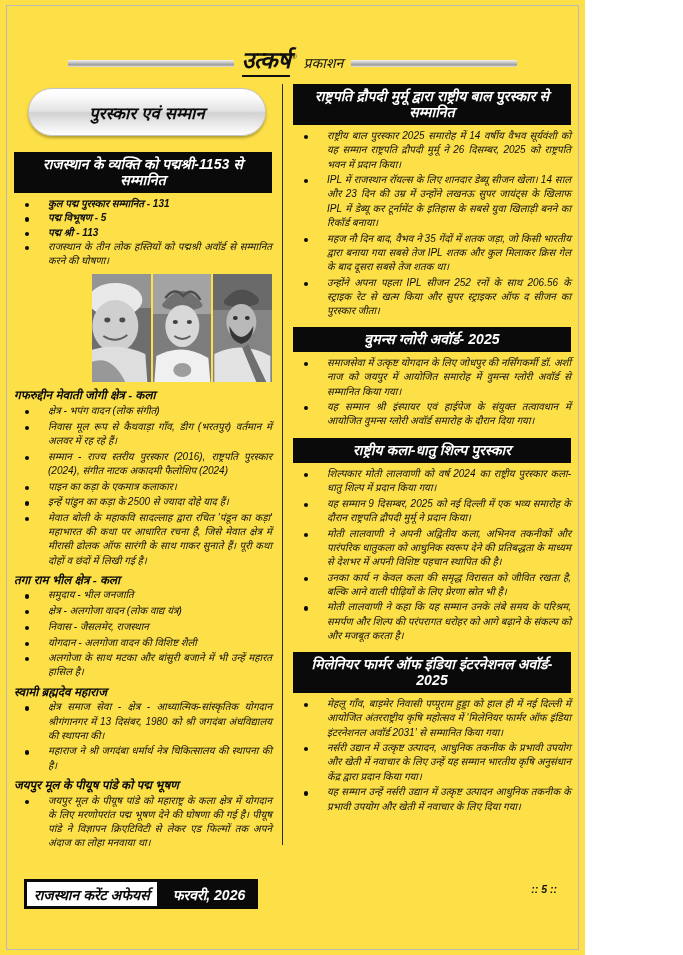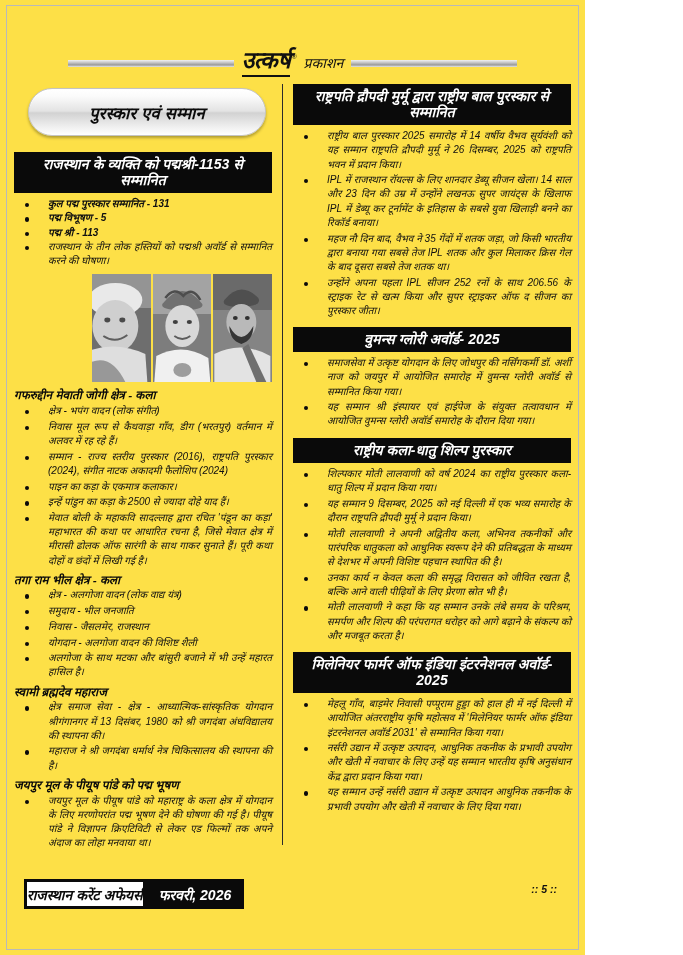--- a/index.html
+++ b/index.html
@@ -230,21 +230,21 @@
     padding: 3px;
     box-sizing: border-box;
   }
   .footer-tag .tag-white {
     background: #ffffff;
     color: #0a0a0a;
     font-weight: bold;
     font-size: 14px;
     display: flex;
     align-items: center;
-    padding: 0 0;
+    padding: 0 7px;
   }
   .footer-tag .tag-black {
     background: #0a0a0a;
     color: #ffffff;
     font-weight: bold;
     font-size: 14px;
     display: flex;
     align-items: center;
     padding: 0 10px 0 16px;
   }
@@ -345,22 +345,22 @@
         <li>क्षेत्र - भपंग वादन (लोक संगीत)</li>
         <li>निवास मूल रूप से कैथवाड़ा गाँव, डीग (भरतपुर) वर्तमान में अलवर में रह रहे हैं।</li>
         <li>सम्मान - राज्य स्तरीय पुरस्कार (2016), राष्ट्रपति पुरस्कार (2024), संगीत नाटक अकादमी फैलोशिप (2024)</li>
         <li>पाइन का कड़ा के एकमात्र कलाकार।</li>
         <li>इन्हें पांडुन का कड़ा के 2500 से ज्यादा दोहे याद हैं।</li>
         <li>मेवात बोली के महाकवि सादल्लाह द्वारा रचित 'पंडून का कड़ा' महाभारत की कथा पर आधारित रचना है, जिसे मेवात क्षेत्र में मीरासी ढोलक ऑफ सारंगी के साथ गाकर सुनाते हैं। पूरी कथा दोहों व छंदों में लिखी गई है।</li>
       </ul>
 
       <div class="sub-head">तगा राम भील क्षेत्र - कला</div>
       <ul class="blist">
+        <li>समुदाय - भील जनजाति</li>
         <li>क्षेत्र - अलगोजा वादन (लोक वाद्य यंत्र)</li>
-        <li>समुदाय - भील जनजाति</li>
         <li>निवास - जैसलमेर, राजस्थान</li>
         <li>योगदान - अलगोजा वादन की विशिष्ट शैली</li>
         <li>अलगोजा के साथ मटका और बांसुरी बजाने में भी उन्हें महारत हासिल है।</li>
       </ul>
 
       <div class="sub-head">स्वामी ब्रह्मदेव महाराज</div>
       <ul class="blist">
         <li>क्षेत्र समाज सेवा - क्षेत्र - आध्यात्मिक-सांस्कृतिक योगदान श्रीगंगानगर में 13 दिसंबर, 1980 को श्री जगदंबा अंधविद्यालय की स्थापना की।</li>
         <li>महाराज ने श्री जगदंबा धर्मार्थ नेत्र चिकित्सालय की स्थापना की है।</li>
       </ul>

